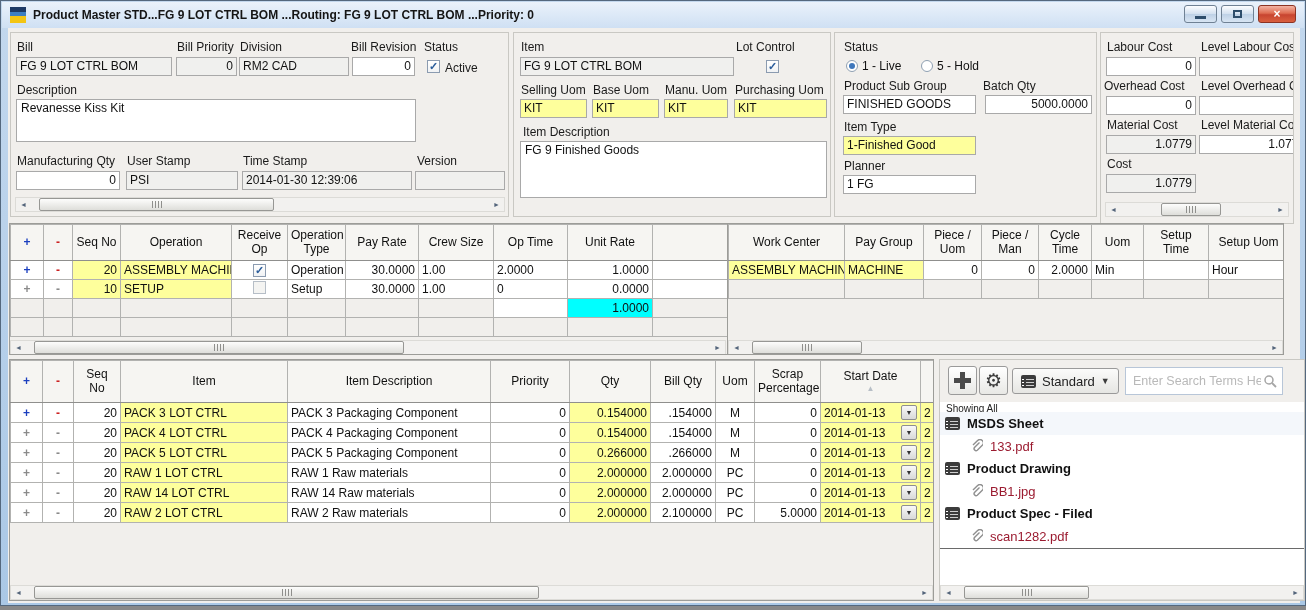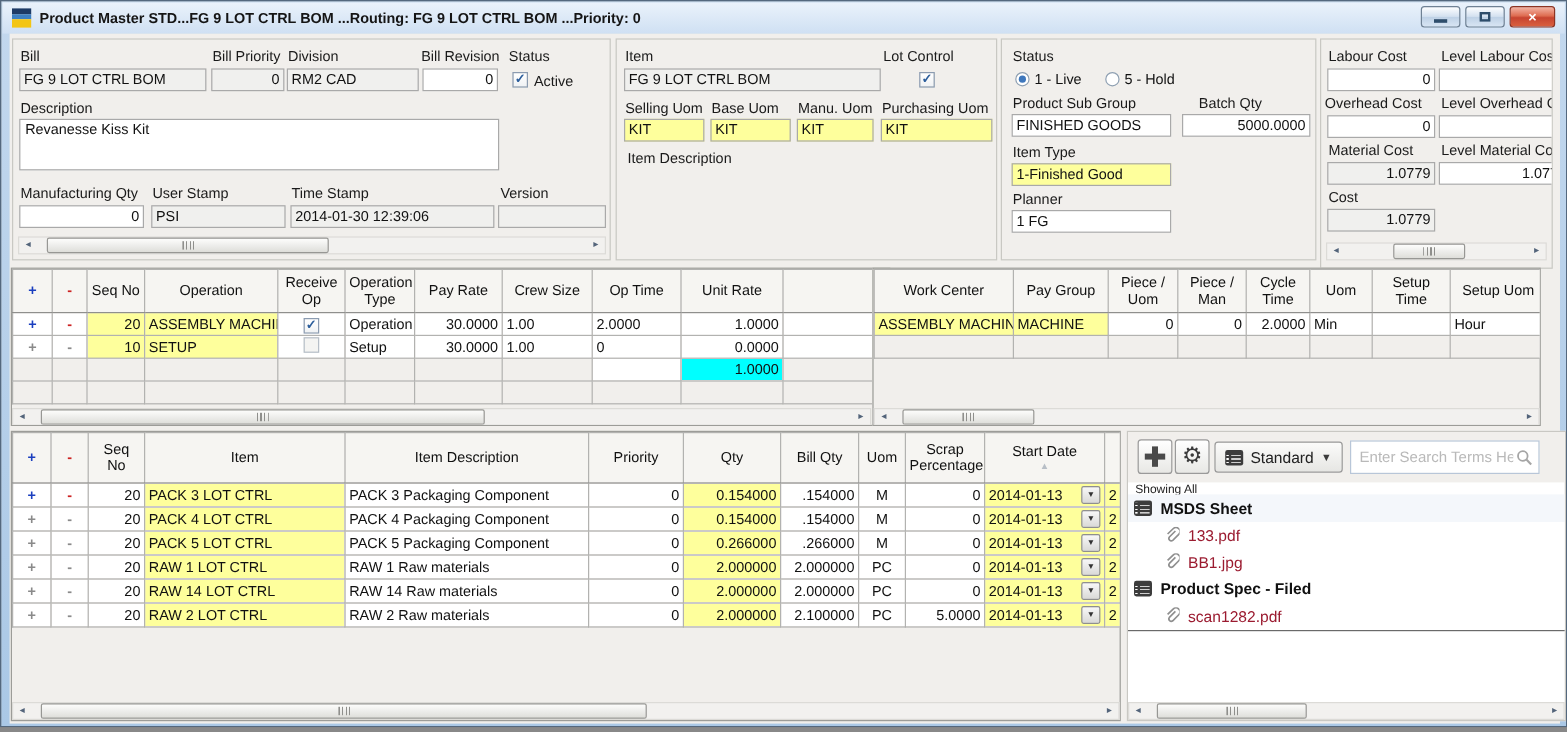--- a/index.html
+++ b/index.html
@@ -176,33 +176,34 @@
       <span class="cb checked" style="position:absolute;left:252px;top:27px;"></span>
       <div class="lbl" style="left:7px;top:50px;">Selling Uom</div>
       <div class="fld yellow" style="left:6px;top:66px;width:67px;">KIT</div>
       <div class="lbl" style="left:79px;top:50px;">Base Uom</div>
       <div class="fld yellow" style="left:78px;top:66px;width:67px;">KIT</div>
       <div class="lbl" style="left:151px;top:50px;">Manu. Uom</div>
       <div class="fld yellow" style="left:150px;top:66px;width:64px;">KIT</div>
       <div class="lbl" style="left:221px;top:50px;">Purchasing Uom</div>
       <div class="fld yellow" style="left:220px;top:66px;width:93px;">KIT</div>
       <div class="lbl" style="left:9px;top:92px;">Item Description</div>
+      <div class="area" style="left:6px;top:108px;width:307px;height:57px;">FG 9 Finished Goods</div>
     </div>
 
     <div class="panel" style="left:826px;top:4px;width:263px;height:185px;">
       <div class="lbl" style="left:9px;top:7px;">Status</div>
       <div style="position:absolute;left:11px;top:26px;">
         <span class="radio sel"></span><span>1 - Live</span>
       </div>
       <div style="position:absolute;left:86px;top:26px;">
         <span class="radio"></span><span>5 - Hold</span>
       </div>
       <div class="lbl" style="left:9px;top:46px;">Product Sub Group</div>
       <div class="fld" style="left:8px;top:62px;width:133px;">FINISHED GOODS</div>
-      <div class="lbl" style="left:164px;top:46px;">Batch Qty</div>
+      <div class="lbl" style="left:148px;top:46px;">Batch Qty</div>
       <div class="fld right" style="left:150px;top:62px;width:107px;">5000.0000</div>
       <div class="lbl" style="left:9px;top:87px;">Item Type</div>
       <div class="fld yellow" style="left:8px;top:103px;width:133px;">1-Finished Good</div>
       <div class="lbl" style="left:9px;top:126px;">Planner</div>
       <div class="fld" style="left:8px;top:142px;width:133px;">1 FG</div>
     </div>
 
     <div class="panel" style="left:1092px;top:4px;width:194px;height:192px;overflow:hidden;">
       <div class="lbl" style="left:6px;top:7px;">Labour Cost</div>
       <div class="fld right" style="left:5px;top:24px;width:90px;">0</div>
@@ -591,20 +592,24 @@
           <span>MSDS Sheet</span>
         </div>
         <div class="file-row">
           <span class="clip-icon">
             <svg width="13" height="14" viewBox="0 0 13 14">
                 <path d="M9.5 3.5 L4.5 8.5 a2 2 0 0 0 2.8 2.8 l5-5 a3.3 3.3 0 0 0 -4.7 -4.7 L3 6" fill="none" stroke="#8f8f8f" stroke-width="1.4"></path>
               </svg>
           </span>
           <span>133.pdf</span>
         </div>
+        <div class="cat-row">
+          <span class="note-icon"></span>
+          <span>Product Drawing</span>
+        </div>
         <div class="file-row">
           <span class="clip-icon">
             <svg width="13" height="14" viewBox="0 0 13 14">
                 <path d="M9.5 3.5 L4.5 8.5 a2 2 0 0 0 2.8 2.8 l5-5 a3.3 3.3 0 0 0 -4.7 -4.7 L3 6" fill="none" stroke="#8f8f8f" stroke-width="1.4"></path>
               </svg>
           </span>
           <span>BB1.jpg</span>
         </div>
         <div class="cat-row">
           <span class="note-icon"></span>

